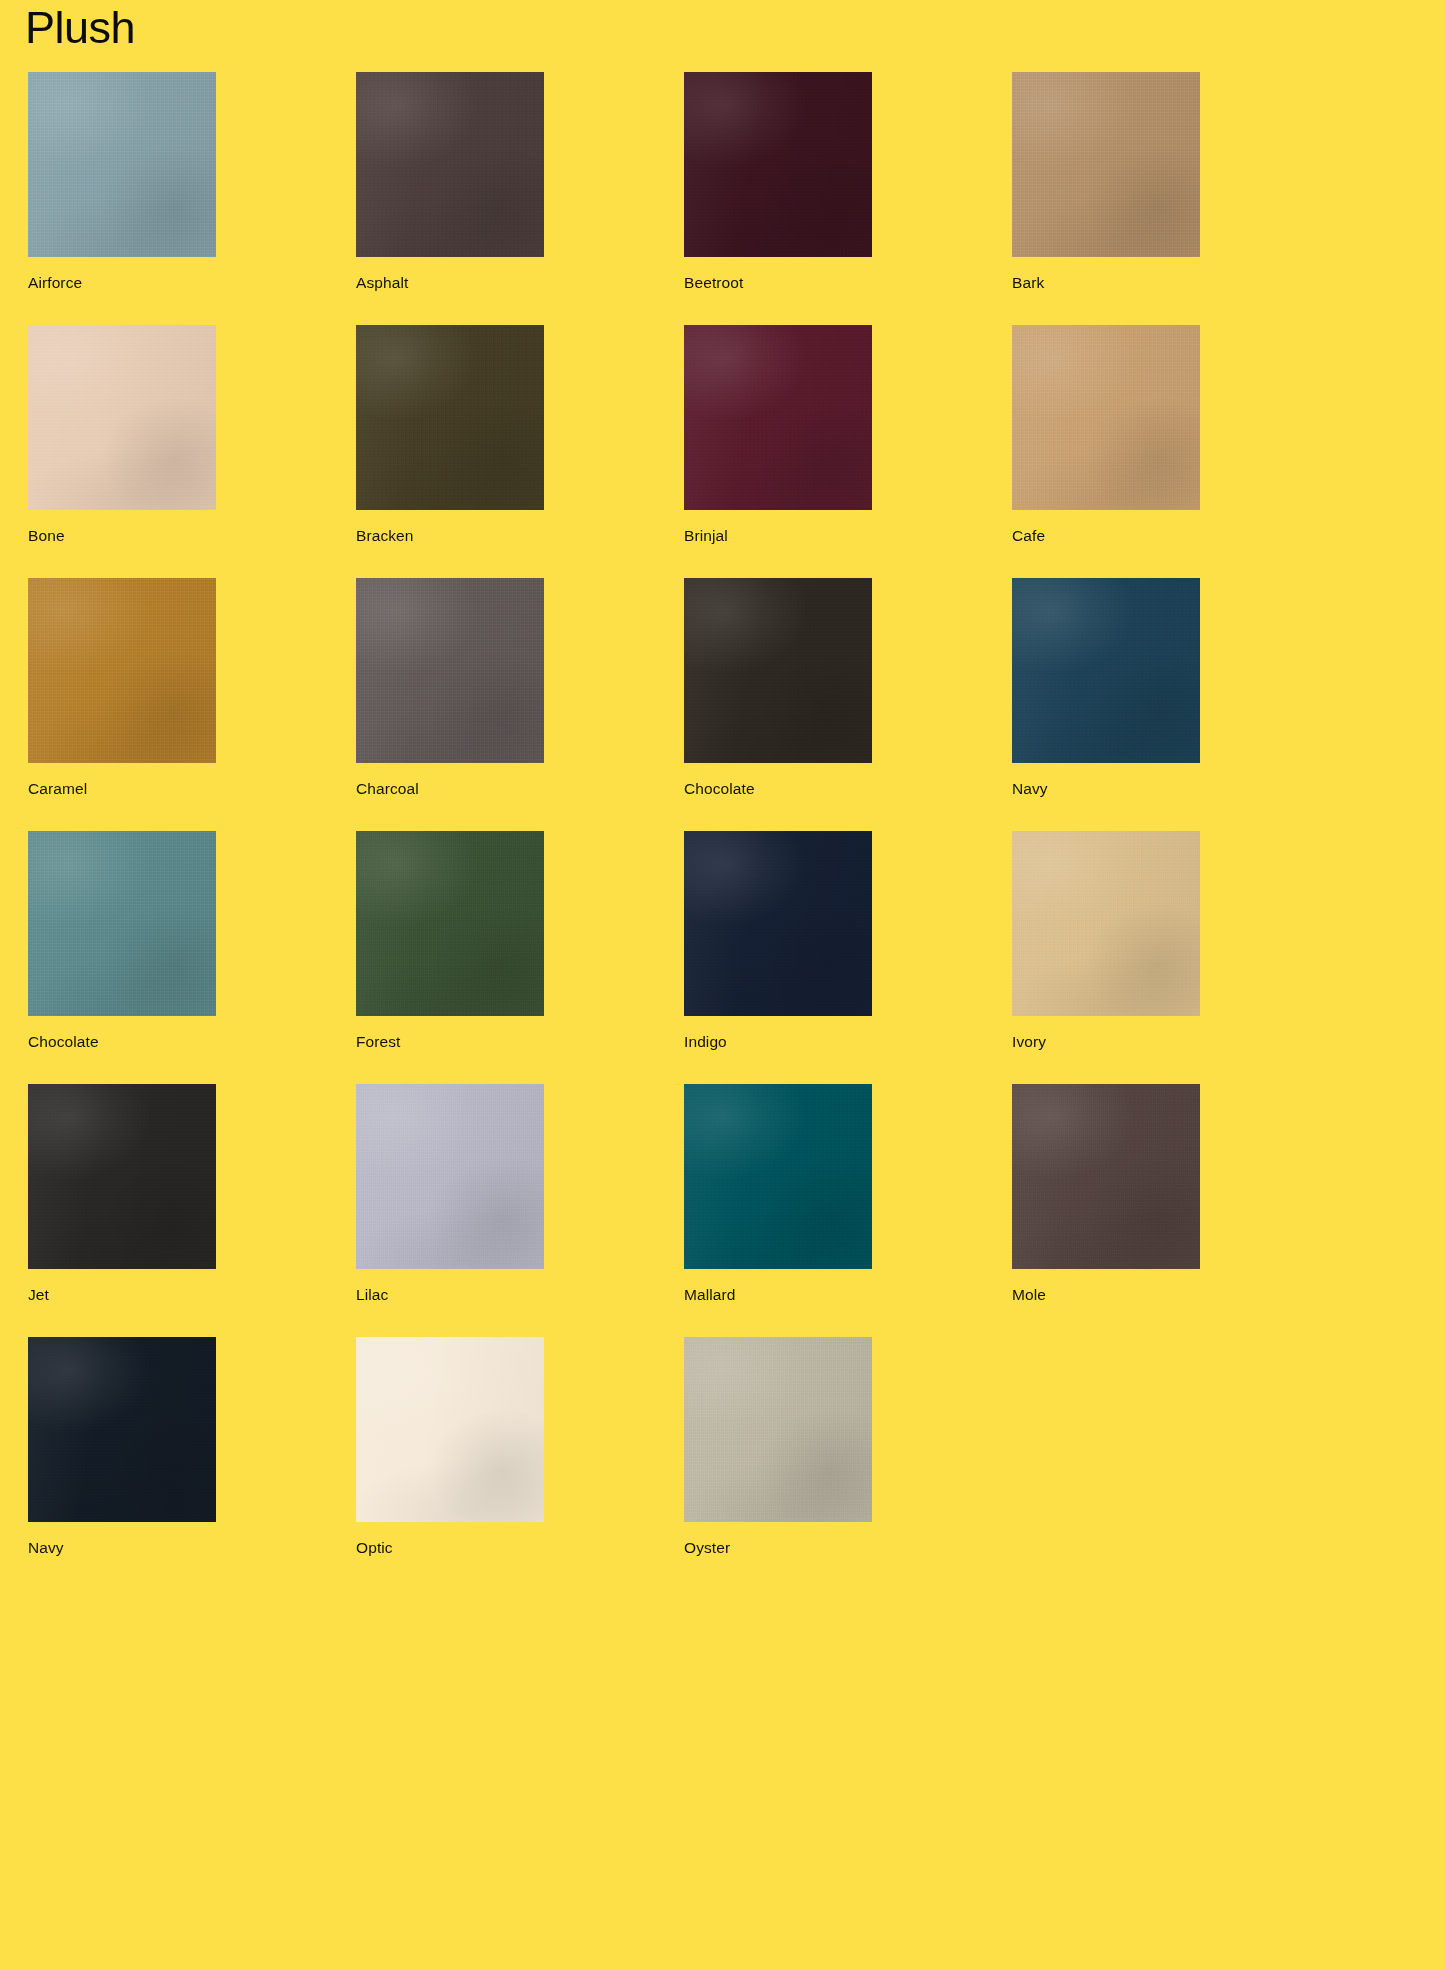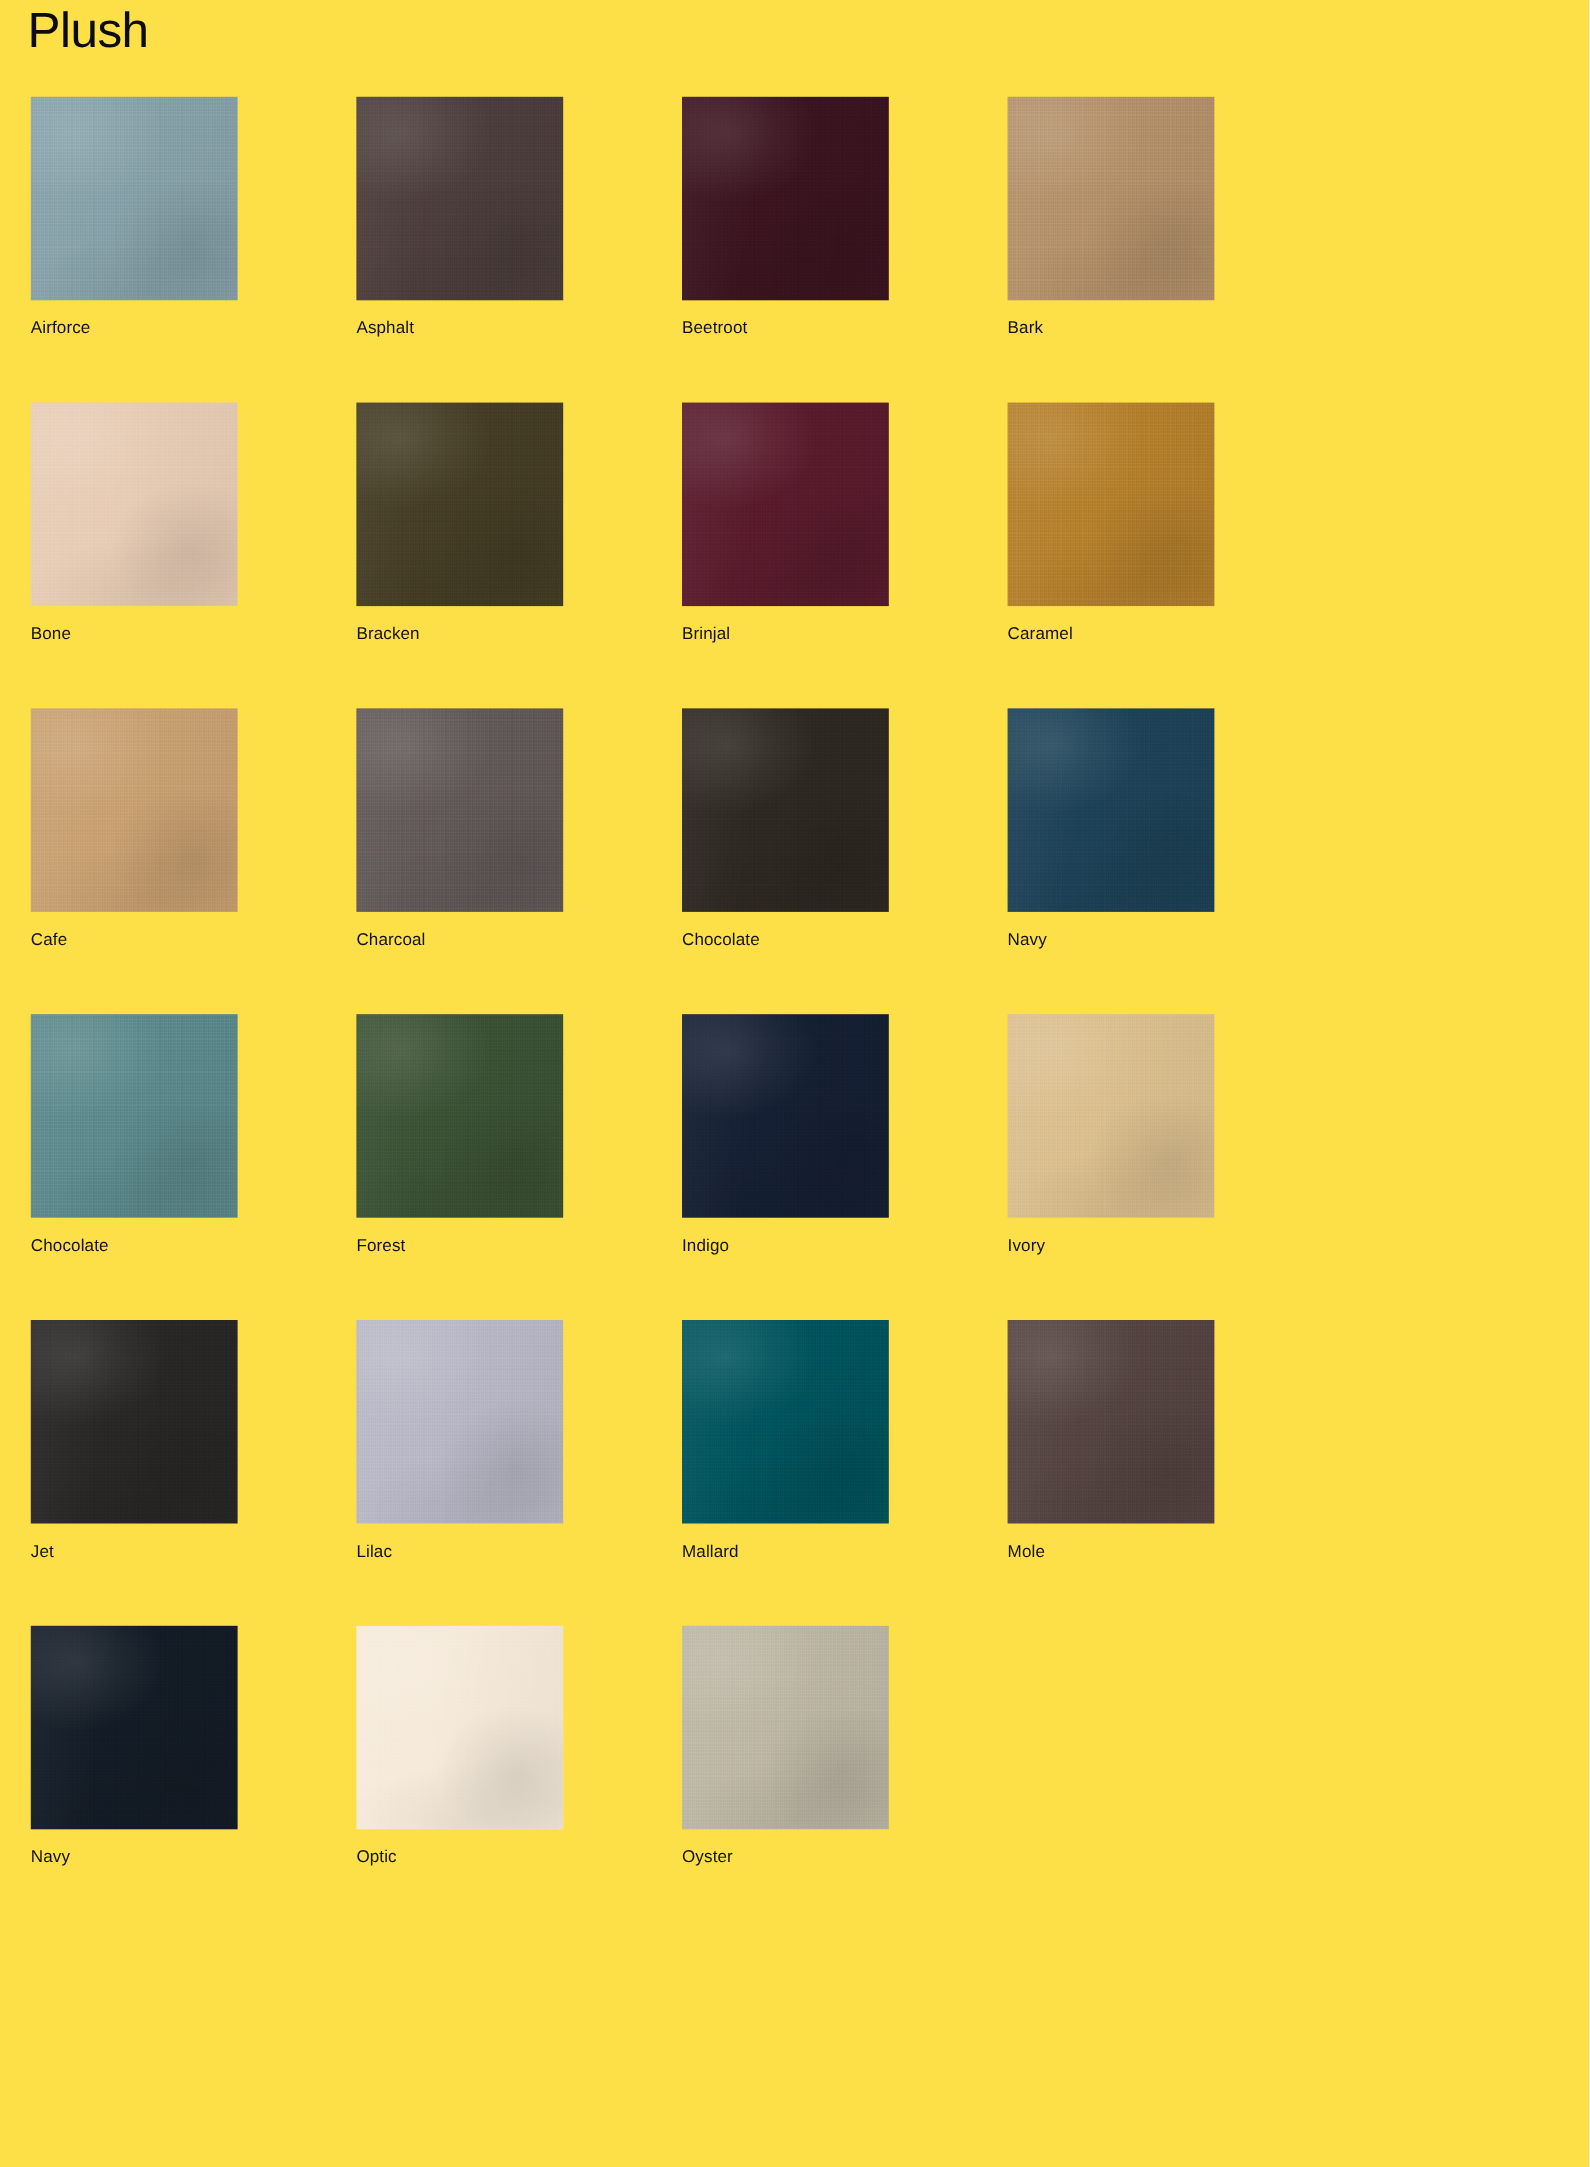--- a/index.html
+++ b/index.html
@@ -34,27 +34,28 @@
     font-weight: 400;
     letter-spacing: -0.5px;
     line-height: 52px;
     color: #0c0c0c;
   }
 
   
   .swatch-grid {
     position: absolute;
     left: 0px;
-    top: 88px;
+    top: 72px;
     width: 1445px;
     display: grid;
     grid-template-columns: repeat(4, 296px);
     column-gap: 0px;
     row-gap: 57px;
     padding-left: 28px;
+    gap: 32px;
   }
 
   .swatch-cell {
     width: 296px;
   }
 
   .swatch-chip {
     position: relative;
     width: 188px;
     height: 185px;
@@ -143,28 +144,28 @@
       </div>
       <div class="swatch-cell">
         <div class="swatch-chip" style="background-color: rgb(69, 61, 37);"></div>
         <div class="swatch-label">Bracken</div>
       </div>
       <div class="swatch-cell">
         <div class="swatch-chip" style="background-color: rgb(89, 27, 44);"></div>
         <div class="swatch-label">Brinjal</div>
       </div>
       <div class="swatch-cell">
+        <div class="swatch-chip" style="background-color: rgb(201, 161, 114);"></div>
+        <div class="swatch-label">Cafe</div>
+      </div>
+      <div class="swatch-cell">
         <div class="swatch-chip" style="background-color: rgb(181, 128, 44);"></div>
         <div class="swatch-label">Caramel</div>
       </div>
       <div class="swatch-cell">
-        <div class="swatch-chip" style="background-color: rgb(201, 161, 114);"></div>
-        <div class="swatch-label">Cafe</div>
-      </div>
-      <div class="swatch-cell">
         <div class="swatch-chip" style="background-color: rgb(98, 90, 89);"></div>
         <div class="swatch-label">Charcoal</div>
       </div>
       <div class="swatch-cell">
         <div class="swatch-chip" style="background-color: rgb(46, 40, 34);"></div>
         <div class="swatch-label">Chocolate</div>
       </div>
       <div class="swatch-cell">
         <div class="swatch-chip" style="background-color: rgb(29, 66, 87);"></div>
         <div class="swatch-label">Navy</div>

